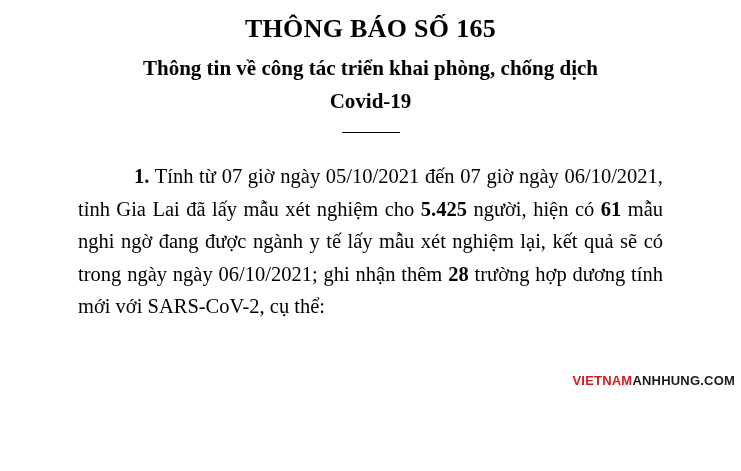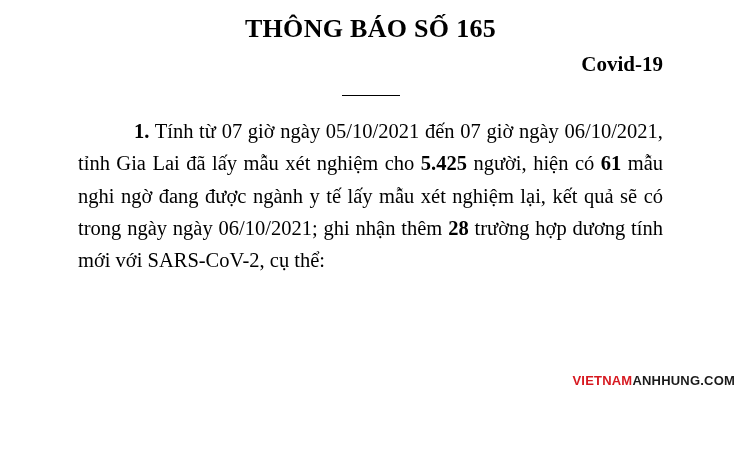--- a/index.html
+++ b/index.html
@@ -34,21 +34,21 @@
   }
   .doc-subtitle {
     text-align: center;
     font-size: 21px;
     font-weight: bold;
     line-height: 1.45;
     margin: 7px 0 0 0;
     padding: 0 8px;
   }
   .doc-subtitle-2 {
-    text-align: right;
+    text-align: center;
     font-size: 21px;
     font-weight: bold;
     line-height: 1.45;
     margin: 3px 0 0 0;
   }
   .divider-wrap {
     text-align: center;
     margin-top: 6px;
   }
   .divider {
@@ -62,21 +62,21 @@
     font-size: 20.5px;
     line-height: 1.58;
     text-align: justify;
     margin: 0;
     text-indent: 56px;
   }
   .para-gap {
     margin-top: 27px;
   }
   .para-gap-2 {
-    margin-top: 12px;
+    margin-top: 20px;
   }
   b.inline-b {
     font-weight: bold;
   }
   .watermark {
     position: absolute;
     right: 6px;
     bottom: 4px;
     font-family: "Liberation Sans", sans-serif;
     font-size: 13px;
@@ -88,20 +88,21 @@
   .wm-red { color: #d71920; }
   .wm-dark { color: #1a1a1a; }
 </style>
 </head>
 <body>
 
 <div class="page">
 
   <div class="doc-title">THÔNG BÁO SỐ 165</div>
 
+  <div class="doc-subtitle">Thông tin về công tác triển khai phòng, chống dịch</div>
   <div class="doc-subtitle-2">Covid-19</div>
 
   <div class="divider-wrap">
     <span class="divider"></span>
   </div>
 
 
   <p class="body-para para-gap-2"><b class="inline-b">1.</b><span> Tính từ 07 giờ ngày 05/10/2021 đến 07 giờ ngày 06/10/2021, tỉnh Gia Lai đã lấy mẫu xét nghiệm cho </span><b class="inline-b">5.425</b><span> người, hiện có </span><b class="inline-b">61</b><span> mẫu nghi ngờ đang được ngành y tế lấy mẫu xét nghiệm lại, kết quả sẽ có trong ngày ngày 06/10/2021; ghi nhận thêm </span><b class="inline-b">28</b><span> trường hợp dương tính mới với SARS-CoV-2, cụ thể:</span></p>
 
   <div class="watermark">

